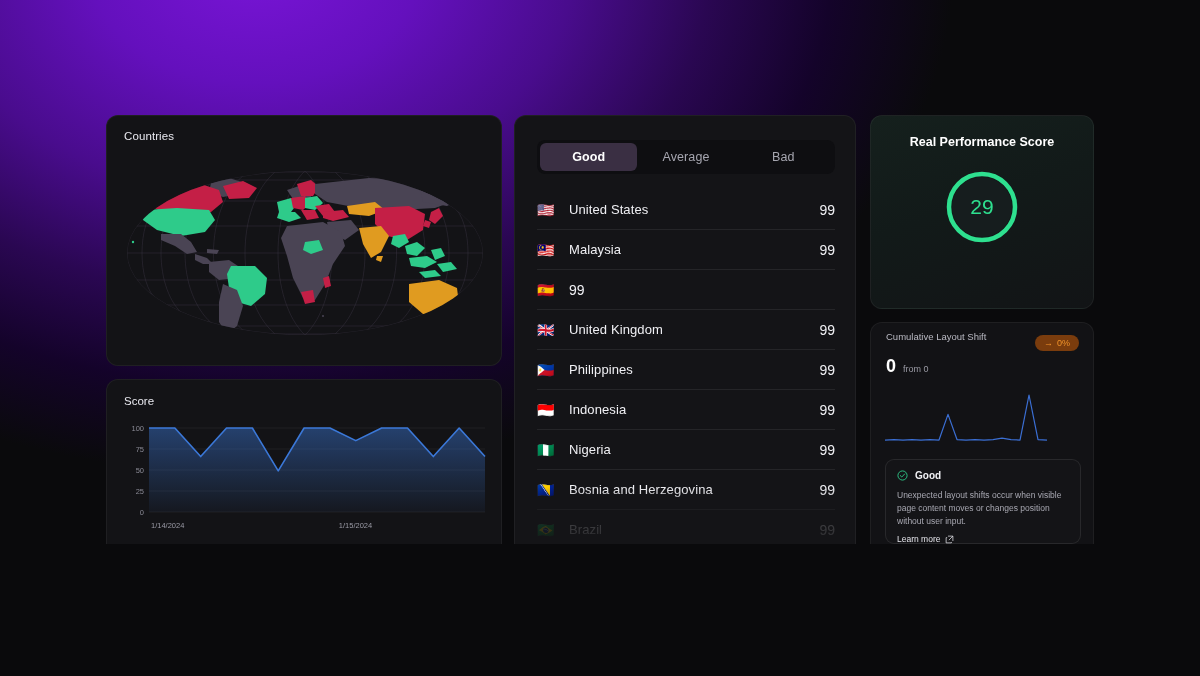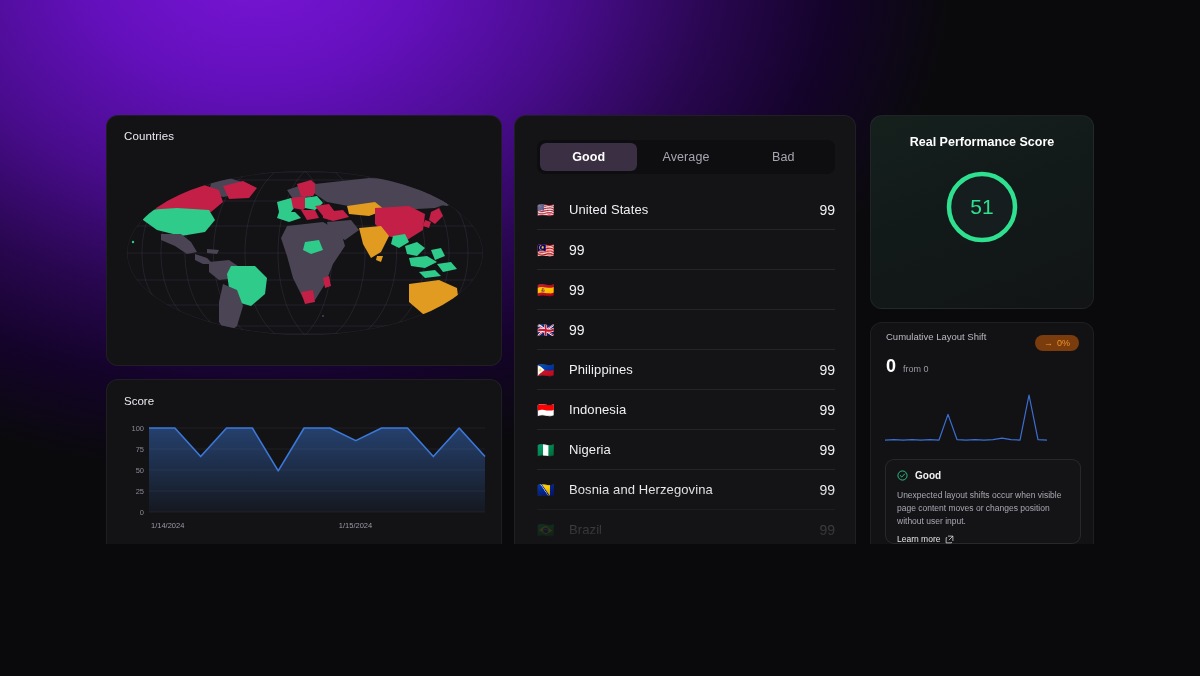--- a/index.html
+++ b/index.html
@@ -276,28 +276,30 @@
       <div class="tab">Bad</div>
     </div>
     <div id="country-list">
         <div class="country-row">
           <span class="flag">🇺🇸</span>
           <span class="cname">United States</span>
           <span class="cscore">99</span>
         </div>
         <div class="country-row">
           <span class="flag">🇲🇾</span>
+          <span class="cname">Malaysia</span>
           <span class="cscore">99</span>
         </div>
         <div class="country-row">
           <span class="flag">🇪🇸</span>
           <span class="cscore">99</span>
         </div>
         <div class="country-row">
           <span class="flag">🇬🇧</span>
+          <span class="cname">United Kingdom</span>
           <span class="cscore">99</span>
         </div>
         <div class="country-row">
           <span class="flag">🇵🇭</span>
           <span class="cname">Philippines</span>
           <span class="cscore">99</span>
         </div>
         <div class="country-row">
           <span class="flag">🇮🇩</span>
           <span class="cname">Indonesia</span>
@@ -322,21 +324,21 @@
     <div id="list-fade"></div>
   </div>
 
   <div class="card" id="perf-card">
     <div id="perf-title">Real Performance Score</div>
     <div id="ring">
       <svg viewBox="0 0 76 76" width="76" height="76">
         <circle cx="38" cy="38" r="33" fill="none" stroke="#2ee08f" stroke-width="4.5"></circle>
         <circle cx="38" cy="38" r="30" fill="#161d1e"></circle>
       </svg>
-      <div id="ring-value">51</div>
+      <div id="ring-value">29</div>
     </div>
     <div id="hits-pill">545 hits</div>
   </div>
 
   <div class="card" id="cls-card">
     <div id="cls-title">Cumulative Layout Shift</div>
     <div id="cls-badge">
       <span class="arrow">→</span>
       <span>0%</span>
     </div>

